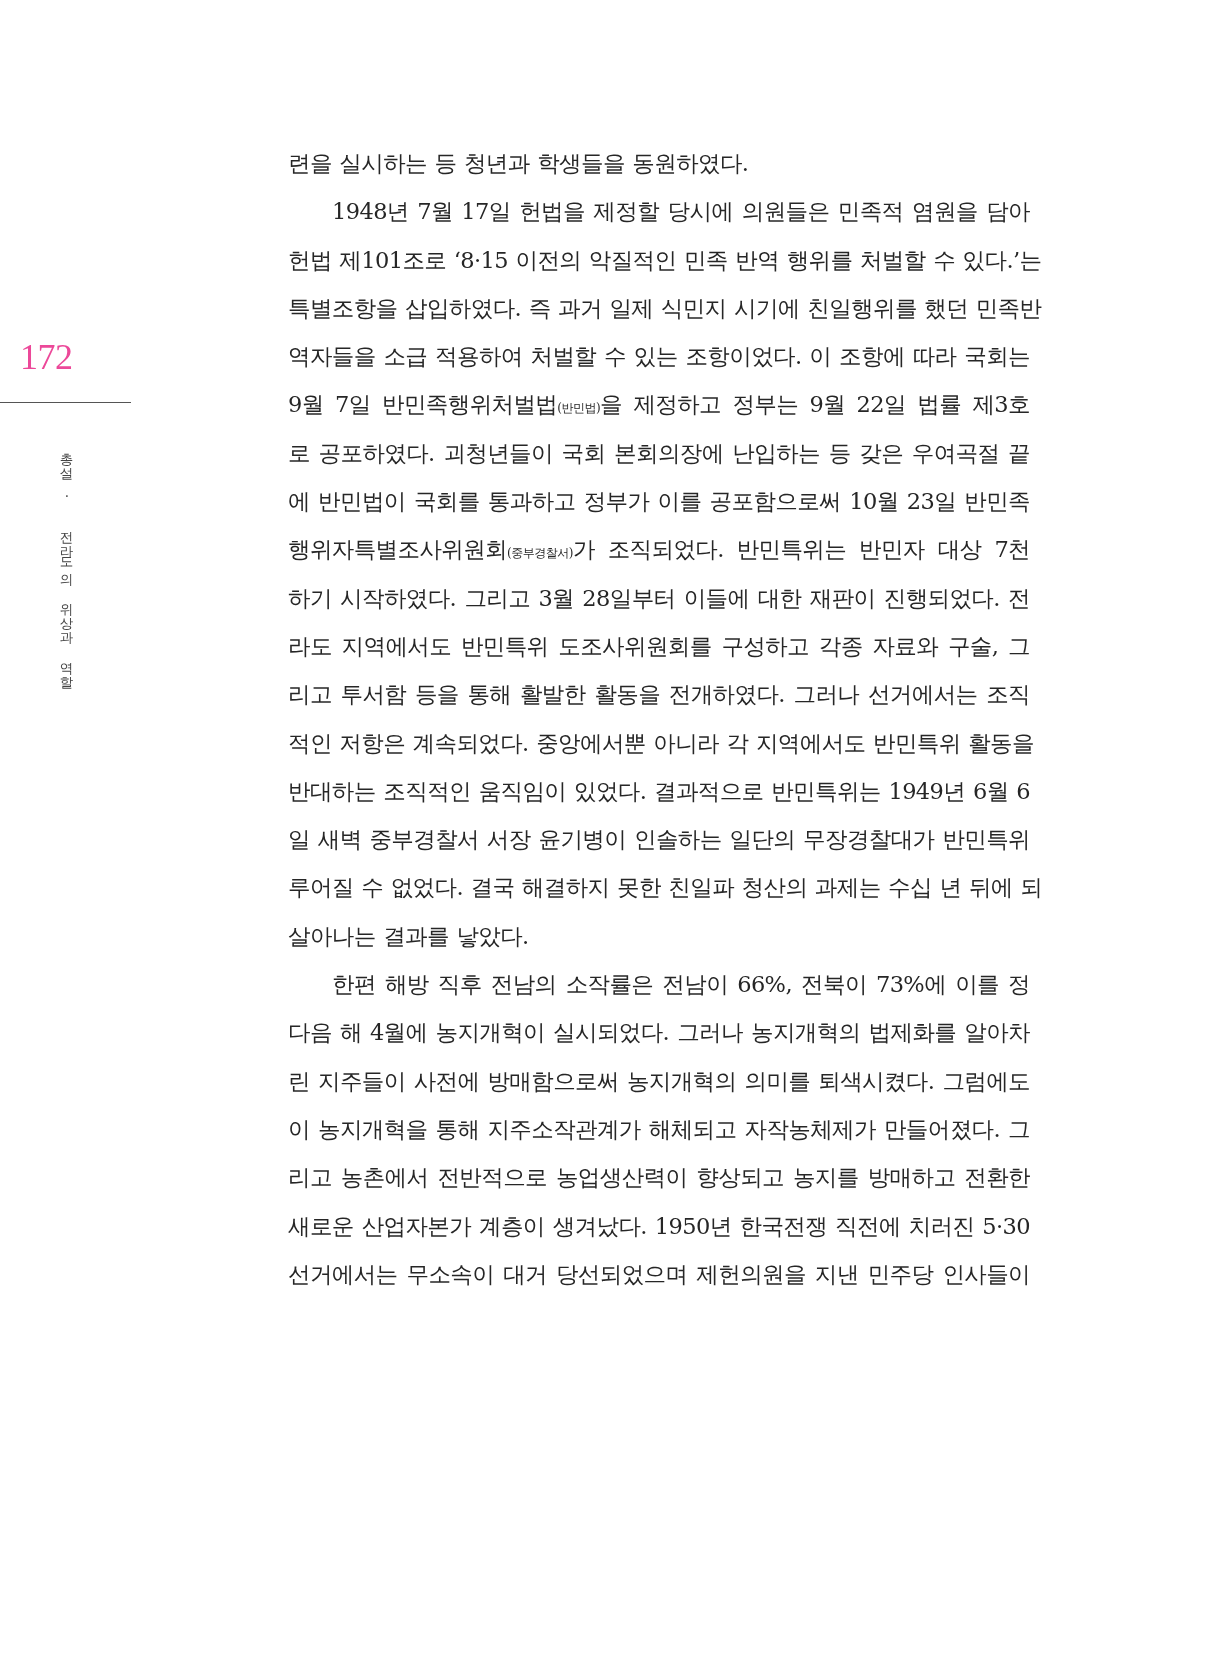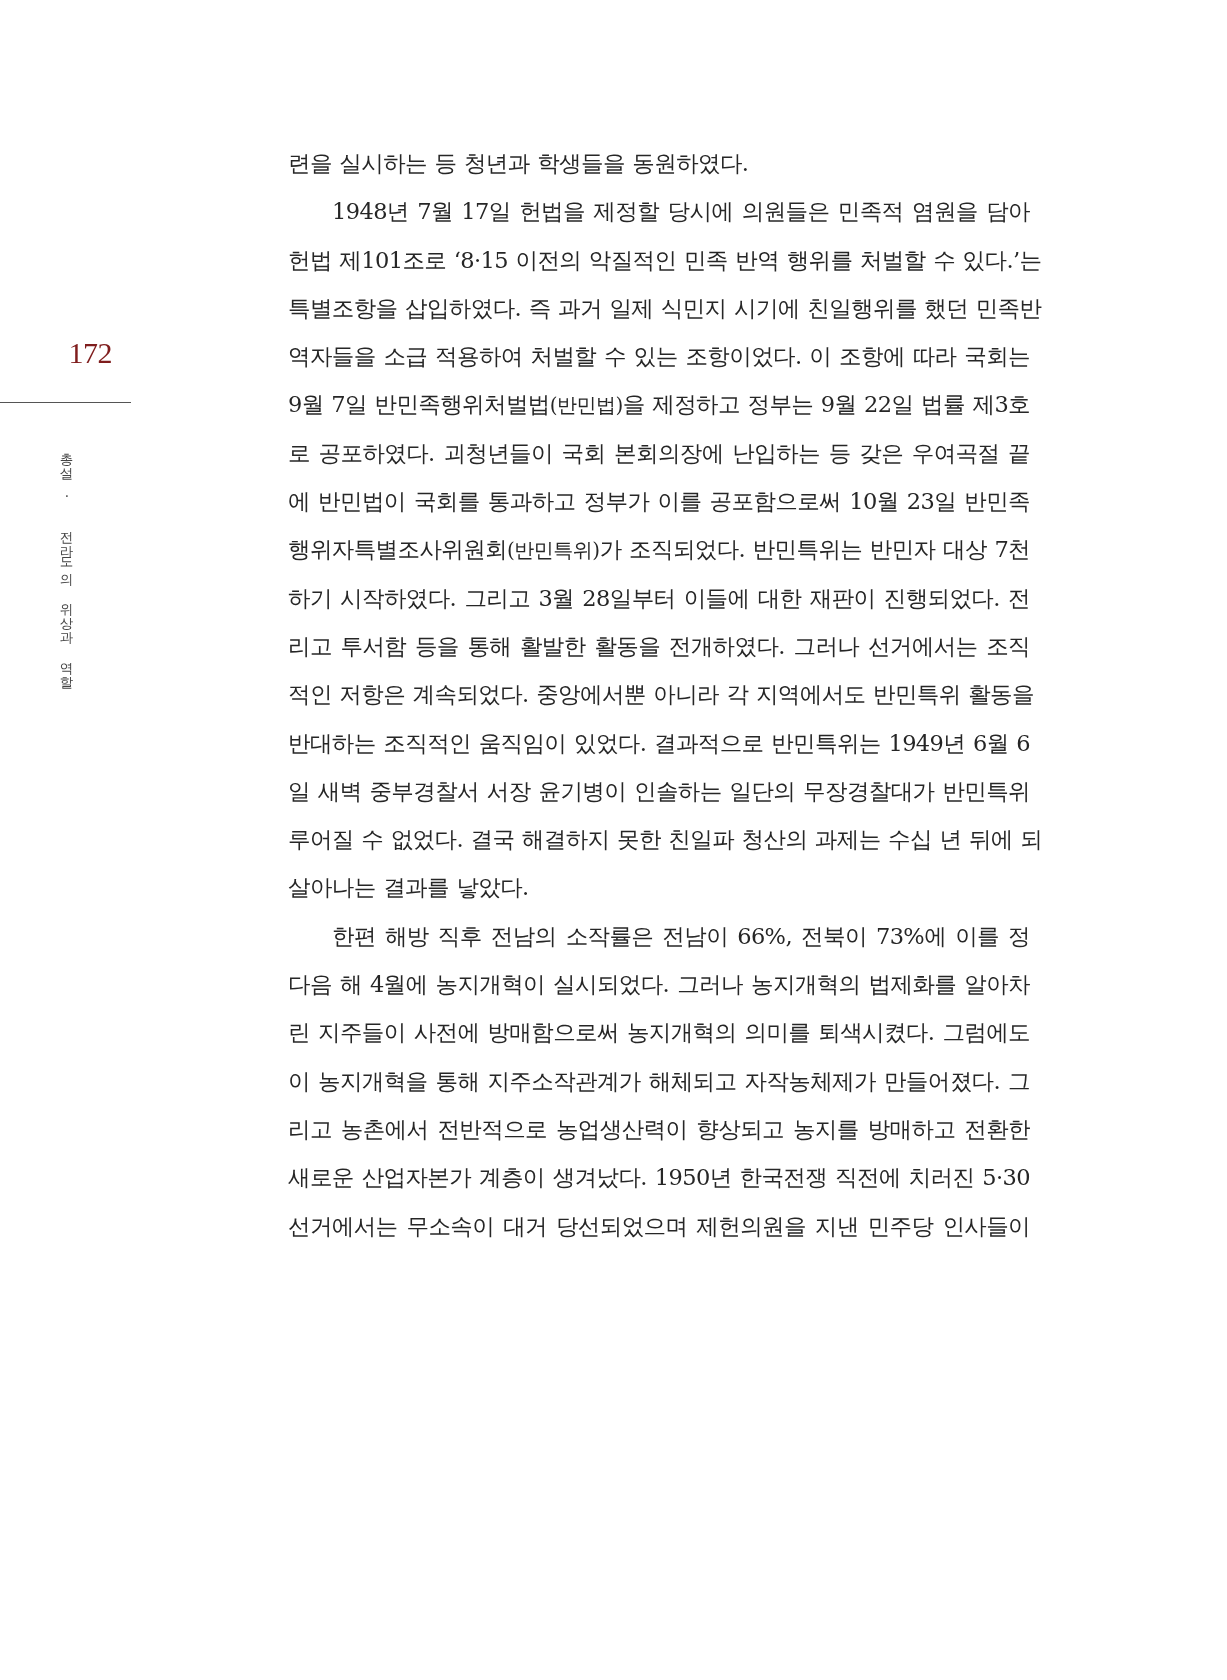--- a/index.html
+++ b/index.html
@@ -1,22 +1,22 @@
 <!DOCTYPE html>
 <html><head>
 <meta charset="utf-8">
 <style>
   html, body { margin: 0; padding: 0; }
   body {
     width: 1227px; height: 1680px; background: #ffffff; position: relative; overflow: hidden;
     font-family: "DejaVu Serif", "Liberation Serif", serif; color: #262626;
   }
   .page-number {
-    position: absolute; left: 20px; width: 92px; top: 336px; text-align: right;
-    font-family: "Liberation Serif", "DejaVu Serif", serif; font-size: 30px; color: #7f1d1d;
+    position: absolute; left: 20px; width: 92px; top: 336px; text-align: left;
+    font-family: "Liberation Serif", "DejaVu Serif", serif; font-size: 36px; color: #ec4899;
     letter-spacing: -0.5px;
   }
   .margin-rule {
     position: absolute; left: 0; top: 402px; width: 131px; height: 0;
     border-top: 1.5px solid #555;
   }
   .running-head {
     position: absolute; left: 57px; top: 443px; width: 18px;
     font-family: "DejaVu Sans", "Liberation Sans", sans-serif;
     font-size: 13.5px; line-height: 17px; color: #444;
@@ -25,42 +25,43 @@
   .body-text {
     position: absolute; left: 288px; top: 139px; width: 742px;
   }
   .line {
     display: block; height: 48.3px; line-height: 48.3px;
     font-size: 22.5px; white-space: nowrap; text-align: justify; text-align-last: justify;
     letter-spacing: -0.6px; word-spacing: 1px;
   }
   .line.last { text-align-last: left; }
   .line.indent { padding-left: 44px; }
-  .small { font-size: 20px; letter-spacing: -0.5px; }
+  .small { font-size: 12px; letter-spacing: -0.5px; }
 </style>
 </head>
 <body>
 
 <div class="page-number">172</div>
 <div class="margin-rule"></div>
 <div class="running-head">총설 · 전라도의 위상과 역할</div>
 
 <div class="body-text">
 
   <span class="line last">련을 실시하는 등 청년과 학생들을 동원하였다.</span>
 
   <span class="line indent">1948년 7월 17일 헌법을 제정할 당시에 의원들은 민족적 염원을 담아</span>
   <span class="line">헌법 제101조로 ‘8·15 이전의 악질적인 민족 반역 행위를 처벌할 수 있다.’는</span>
   <span class="line">특별조항을 삽입하였다. 즉 과거 일제 식민지 시기에 친일행위를 했던 민족반</span>
   <span class="line">역자들을 소급 적용하여 처벌할 수 있는 조항이었다. 이 조항에 따라 국회는</span>
   <span class="line"><span>9월 7일 반민족행위처벌법</span><span class="small">(반민법)</span><span>을 제정하고 정부는 9월 22일 법률 제3호</span></span>
   <span class="line">로 공포하였다. 괴청년들이 국회 본회의장에 난입하는 등 갖은 우여곡절 끝</span>
   <span class="line">에 반민법이 국회를 통과하고 정부가 이를 공포함으로써 10월 23일 반민족</span>
-  <span class="line"><span>행위자특별조사위원회</span><span class="small">(반민특위)</span><span>가 조직되었다. 반민특위는 반민자 대상 7천</span></span>
+  <span class="line"><span>행위자특별조사위원회</span><span class="small">(중부경찰서)</span><span>가 조직되었다. 반민특위는 반민자 대상 7천</span></span>
   <span class="line">하기 시작하였다. 그리고 3월 28일부터 이들에 대한 재판이 진행되었다. 전</span>
+  <span class="line">라도 지역에서도 반민특위 도조사위원회를 구성하고 각종 자료와 구술, 그</span>
   <span class="line">리고 투서함 등을 통해 활발한 활동을 전개하였다. 그러나 선거에서는 조직</span>
   <span class="line">적인 저항은 계속되었다. 중앙에서뿐 아니라 각 지역에서도 반민특위 활동을</span>
   <span class="line">반대하는 조직적인 움직임이 있었다. 결과적으로 반민특위는 1949년 6월 6</span>
   <span class="line">일 새벽 중부경찰서 서장 윤기병이 인솔하는 일단의 무장경찰대가 반민특위</span>
   <span class="line">루어질 수 없었다. 결국 해결하지 못한 친일파 청산의 과제는 수십 년 뒤에 되</span>
   <span class="line last">살아나는 결과를 낳았다.</span>
 
   <span class="line indent">한편 해방 직후 전남의 소작률은 전남이 66%, 전북이 73%에 이를 정</span>
   <span class="line">다음 해 4월에 농지개혁이 실시되었다. 그러나 농지개혁의 법제화를 알아차</span>
   <span class="line">린 지주들이 사전에 방매함으로써 농지개혁의 의미를 퇴색시켰다. 그럼에도</span>

